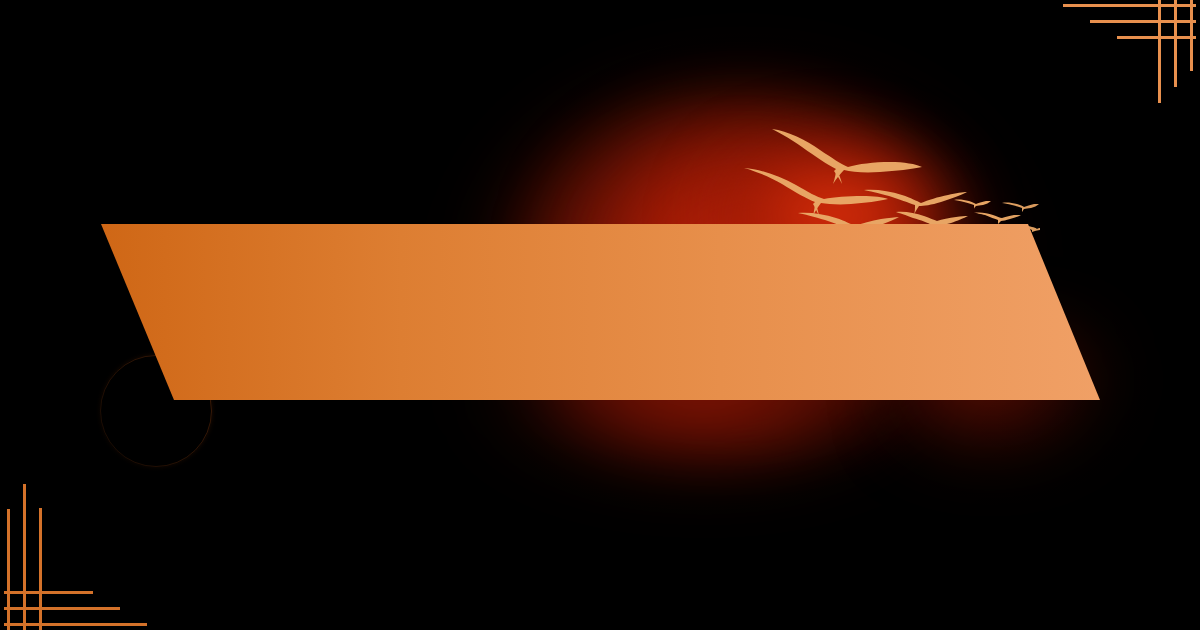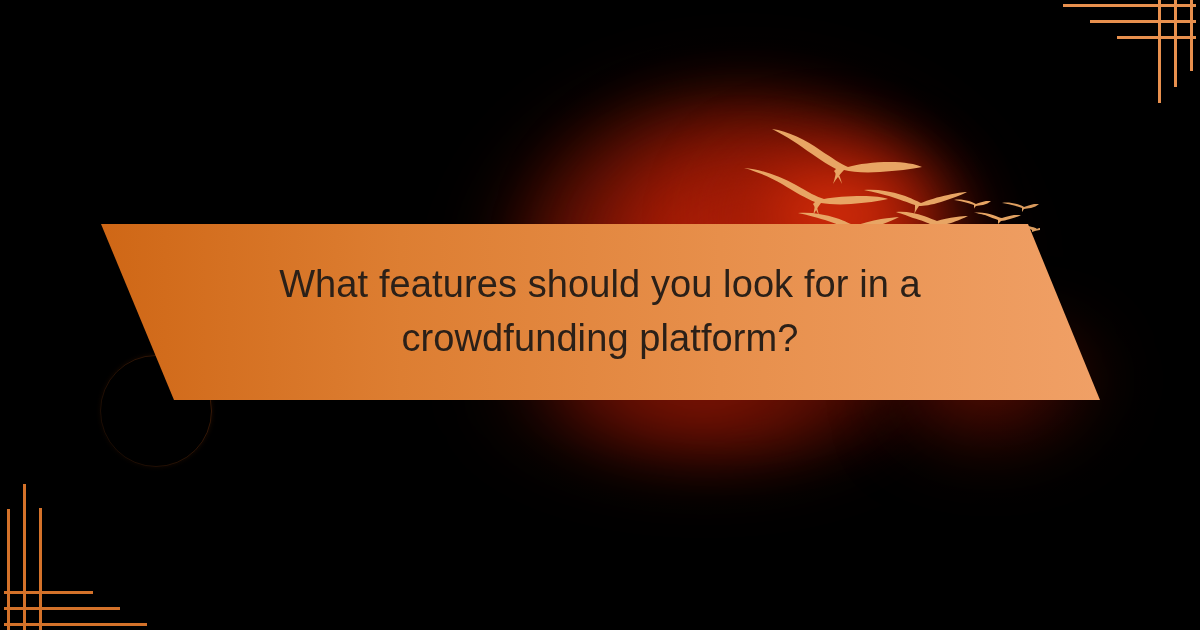--- a/index.html
+++ b/index.html
@@ -221,22 +221,20 @@
       <linearGradient id="bannerGrad" x1="0" y1="0" x2="1" y2="0">
         <stop offset="0%" stop-color="#cf6716"></stop>
         <stop offset="30%" stop-color="#dd7e32"></stop>
         <stop offset="62%" stop-color="#e78f4b"></stop>
         <stop offset="100%" stop-color="#f0a066"></stop>
       </linearGradient>
     </defs>
     <polygon points="101,224 1028,224 1100,400 174,400" fill="url(#bannerGrad)"></polygon>
   </svg>
 
-  <div class="banner-text">What features should you look for in a
-crowdfunding platform?</div>
 
   <div class="corner">
 
     <div class="deco-line" style="left:1063px; top:4px;  width:133px; height:3px;"></div>
     <div class="deco-line" style="left:1090px; top:20px; width:106px; height:3px;"></div>
     <div class="deco-line" style="left:1117px; top:36px; width:79px;  height:3px;"></div>
 
     <div class="deco-line" style="left:1158px; top:0px; width:3px; height:103px;"></div>
     <div class="deco-line" style="left:1174px; top:0px; width:3px; height:87px;"></div>
     <div class="deco-line" style="left:1190px; top:0px; width:3px; height:71px;"></div>

